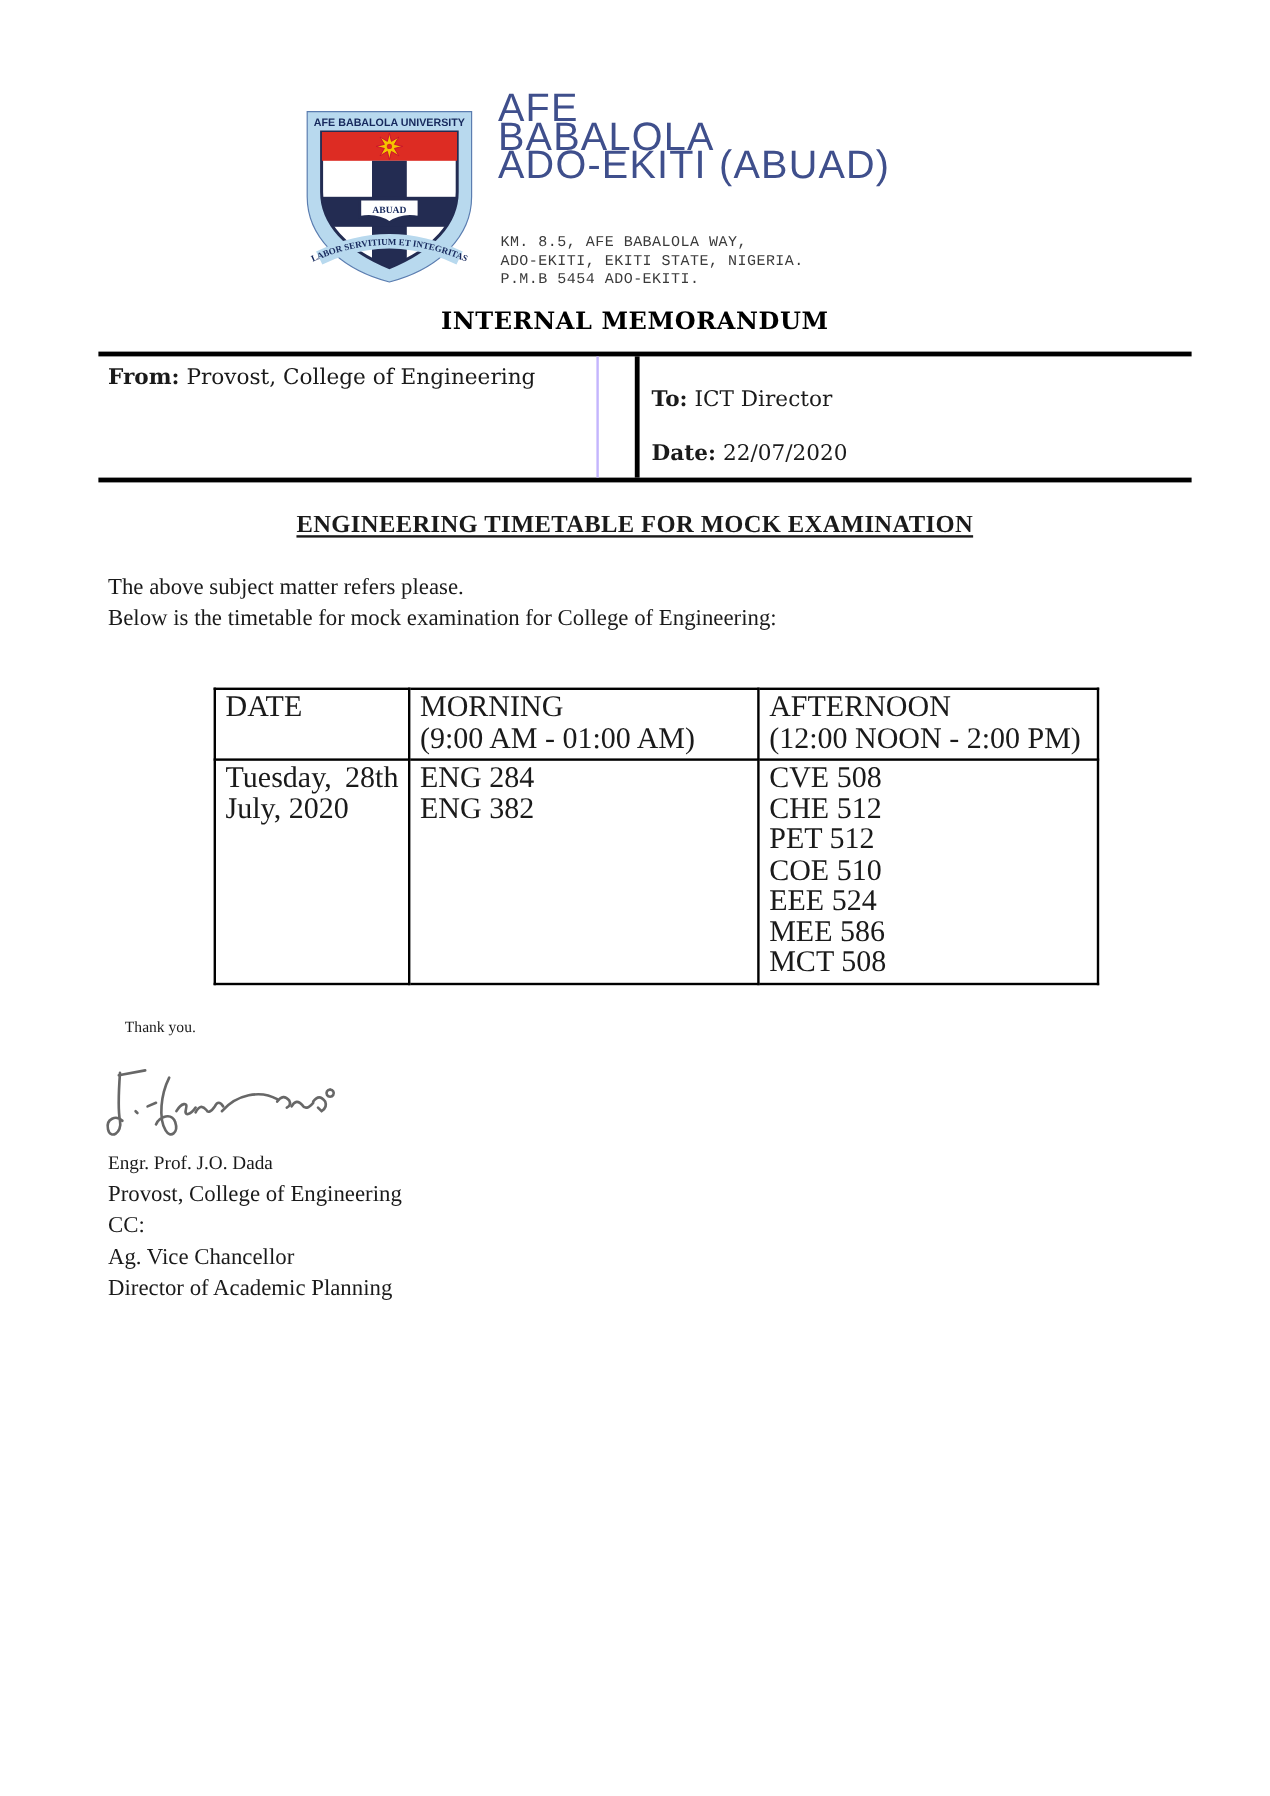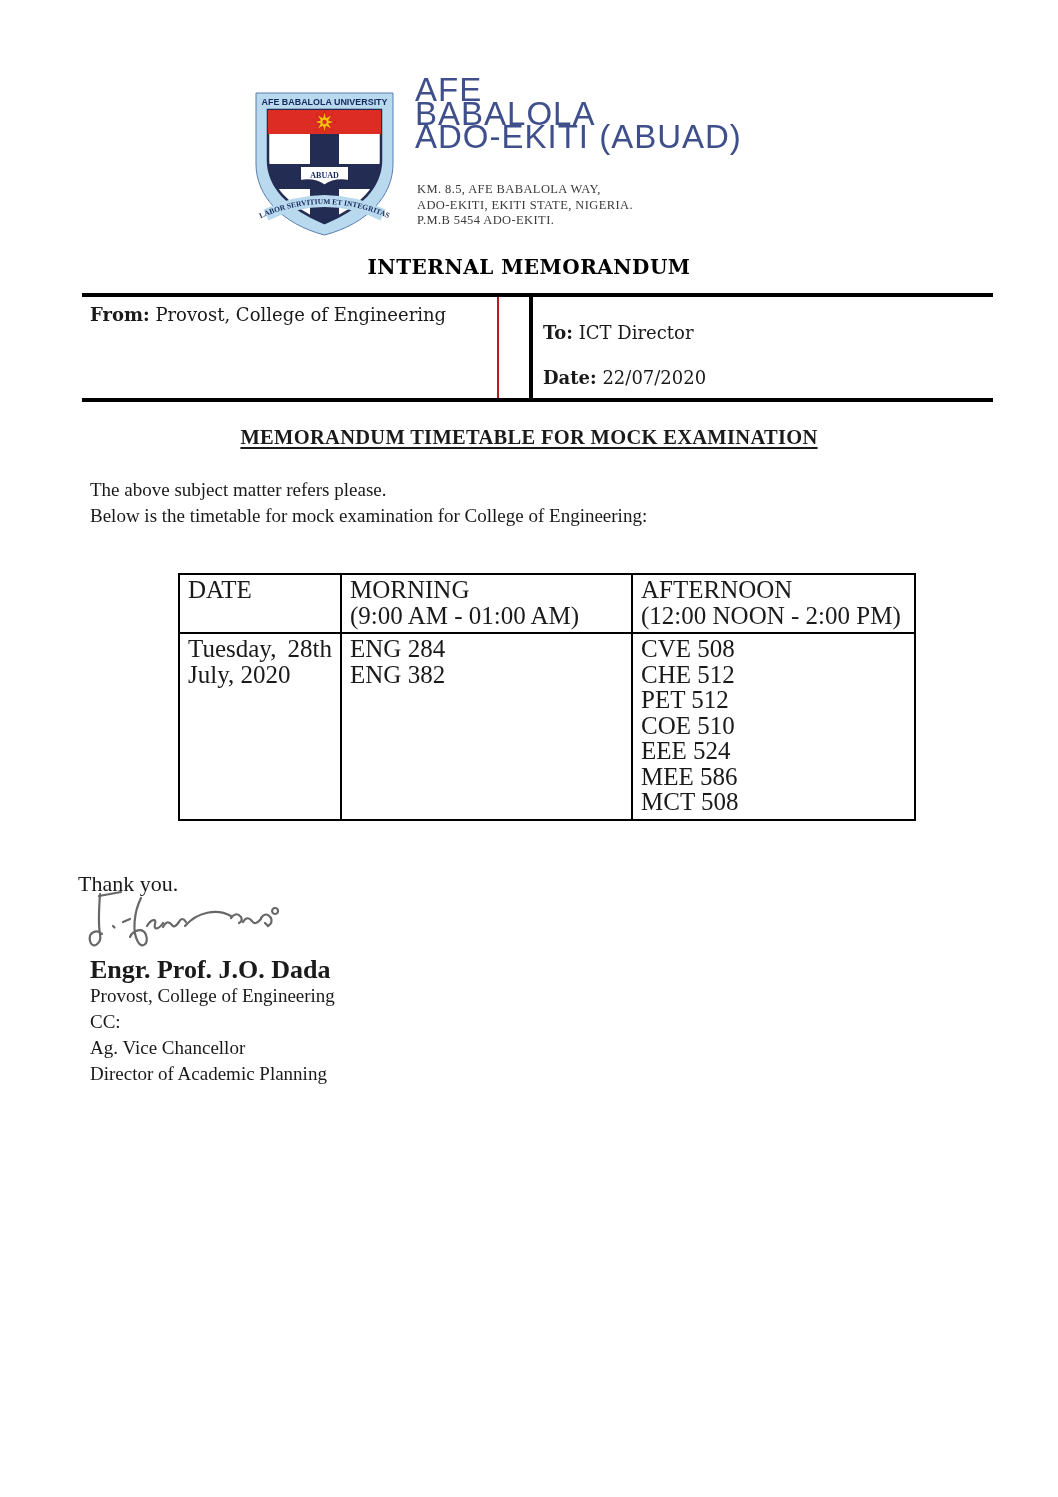--- a/index.html
+++ b/index.html
@@ -19,22 +19,22 @@
     left:415px;top:78px;
     font-family:"Liberation Sans", sans-serif;
     font-size:33px;line-height:23.5px;
     font-weight:normal;
     color:#3f4f8c;
     letter-spacing:1px;
     white-space:nowrap;
   }
   .uni-name .nline{display:block;}
   .uni-address{
-    left:417px;top:182px;
-    font-family:Liberation Serif, serif;
+    left:417px;top:195px;
+    font-family:Liberation Mono, monospace;
     font-size:12.5px;line-height:15.5px;
     color:#3a3a3a;letter-spacing:0.4px;
     white-space:nowrap;
   }
   .uni-address .aline{display:block;}
 
   
   .memo-heading{
     left:0;top:255px;width:1058px;
     text-align:center;
@@ -47,21 +47,21 @@
     left:82px;top:293px;width:911px;height:109px;
     box-sizing:border-box;
     border-top:4px solid #000;
     border-bottom:4px solid #000;
     display:flex;
     font-family:"DejaVu Serif", serif;
     font-size:18px;line-height:24px;
   }
   .memo-left{
     width:417px;box-sizing:border-box;
-    border-right:2px solid #b91c1c;
+    border-right:2px solid #c4b5fd;
     padding:6px 6px 0 8px;
   }
   .memo-gap{width:30px;}
   .memo-right{
     flex:1;position:relative;
     border-left:4px solid #000;
     padding:24px 0 0 10px;
   }
   .memo-date{position:absolute;left:10px;bottom:8px;}
   .lbl{font-weight:bold;}
@@ -94,24 +94,24 @@
     vertical-align:top;
     padding:2px 8px 4px 8px;
   }
   .col-date{width:144px;}
   .col-morning{width:273px;}
   .col-afternoon{width:265px;}
   .hdr-row td{height:49px;}
   .date-justify{display:flex;justify-content:space-between;}
 
   
-  .thanks{left:78px;top:848px;font-size:22px;margin-top:23px;}
+  .thanks{left:104px;top:848px;font-size:13px;}
   .signature{left:85px;top:882px;width:200px;height:80px;}
   .sig-block{left:90px;top:957px;font-size:19px;line-height:26px;}
-  .sig-name{font-weight:bold;font-size:26px;}
+  .sig-name{font-weight:normal;font-size:16px;}
   .sig-block div{white-space:nowrap;}
 </style>
 </head>
 <body>
 
 <div class="page">
 
   <svg class="abs crest" viewBox="0 0 143 148" xmlns="http://www.w3.org/2000/svg">
     <defs>
       <clipPath id="innerClip">
@@ -169,21 +169,21 @@
         <span>ICT Director</span>
       </div>
       <div class="memo-date">
         <span class="lbl">Date:</span>
         <span>22/07/2020</span>
       </div>
     </div>
   </div>
 
   <div class="abs subject-title">
-    <span>MEMORANDUM TIMETABLE FOR MOCK EXAMINATION</span>
+    <span>ENGINEERING TIMETABLE FOR MOCK EXAMINATION</span>
   </div>
 
   <div class="abs para para1">The above subject matter refers please.</div>
   <div class="abs para para2">Below is the timetable for mock examination for College of Engineering:</div>
 
   <table class="abs timetable">
     <tbody>
         <tr class="hdr-row">
       <td class="col-date">
         <div>DATE</div>

